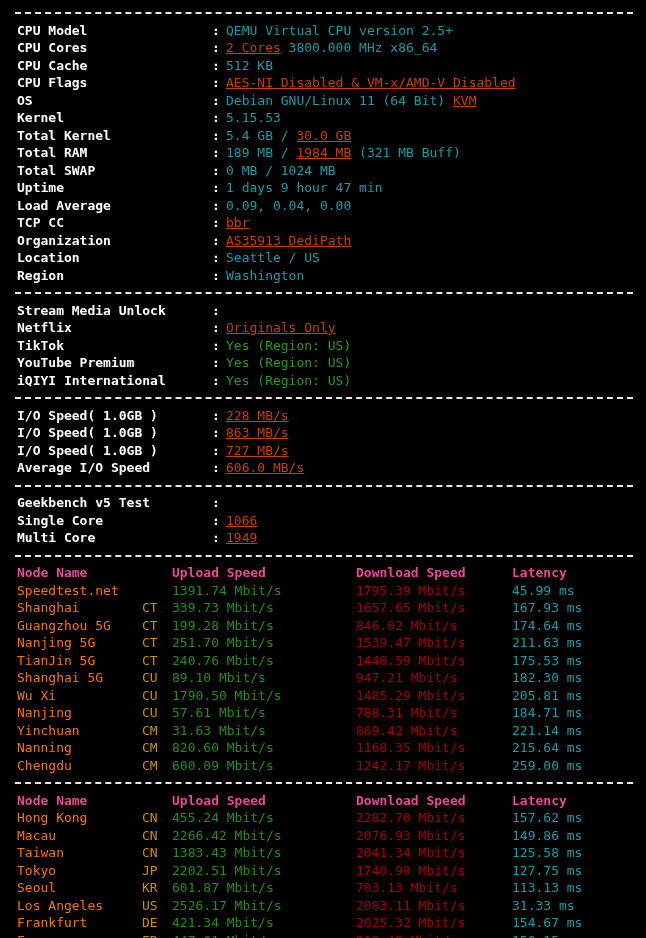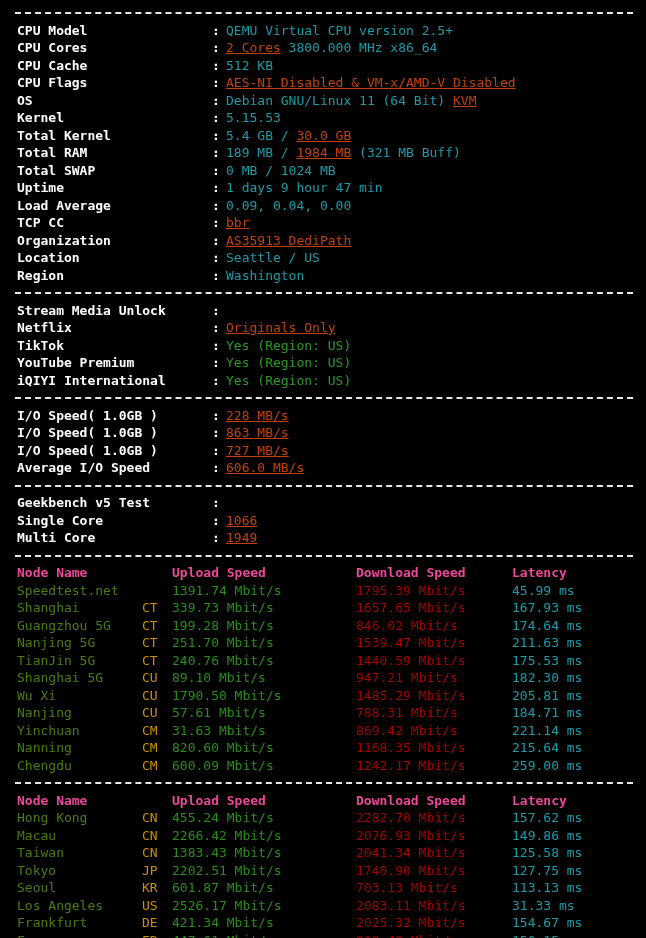--- a/index.html
+++ b/index.html
@@ -85,21 +85,21 @@
   .col {
     position: absolute;
     top: 0;
     white-space: pre;
   }
   .c-node { left: 13px; }
   .c-isp  { left: 138px; }
   .c-up   { left: 168px; }
   .c-down { left: 312px; margin-left: 40px; }
   .c-lat  { left: 508px; }
-  .node   { color: #4d7c0f; }
+  .node   { color: #f97316; }
   .isp    { color: #c98f0a; text-align: center; }
   .up     { color: #2a8c1b; }
   .down   { color: #a50000; }
   .lat    { color: #1e9aa8; }
 </style>
 </head>
 <body>
 
 <div class="term">
 

